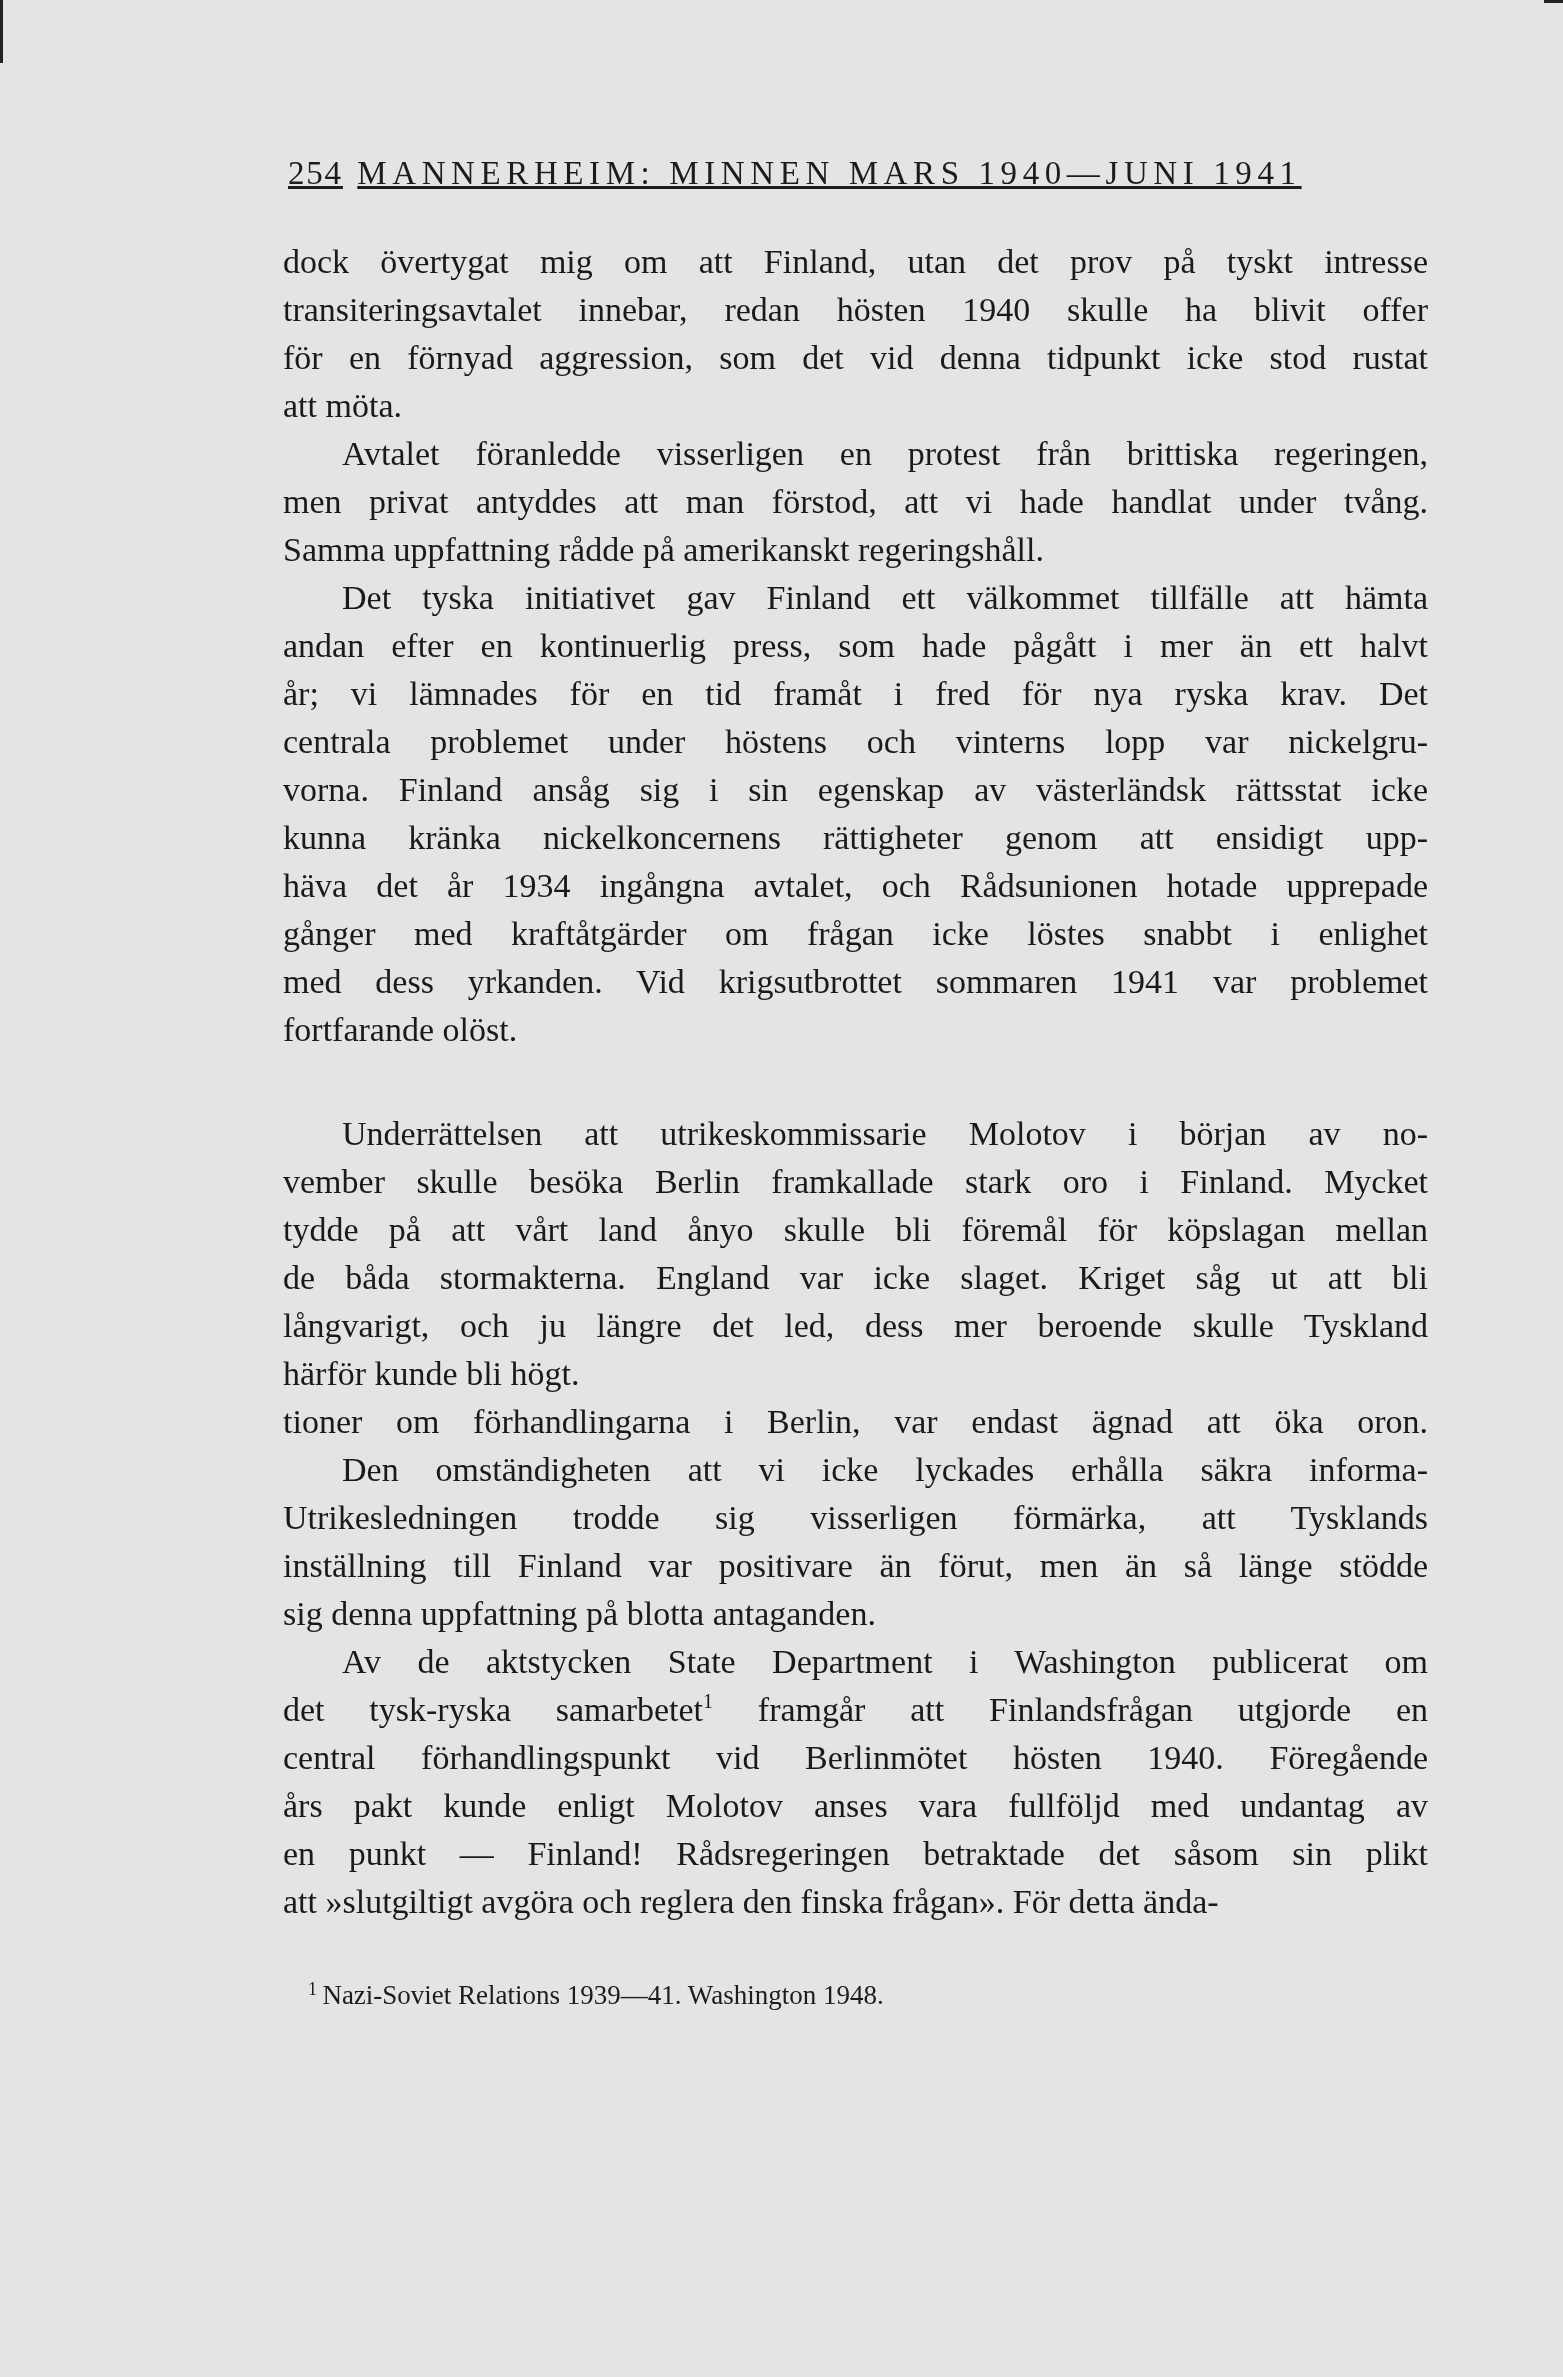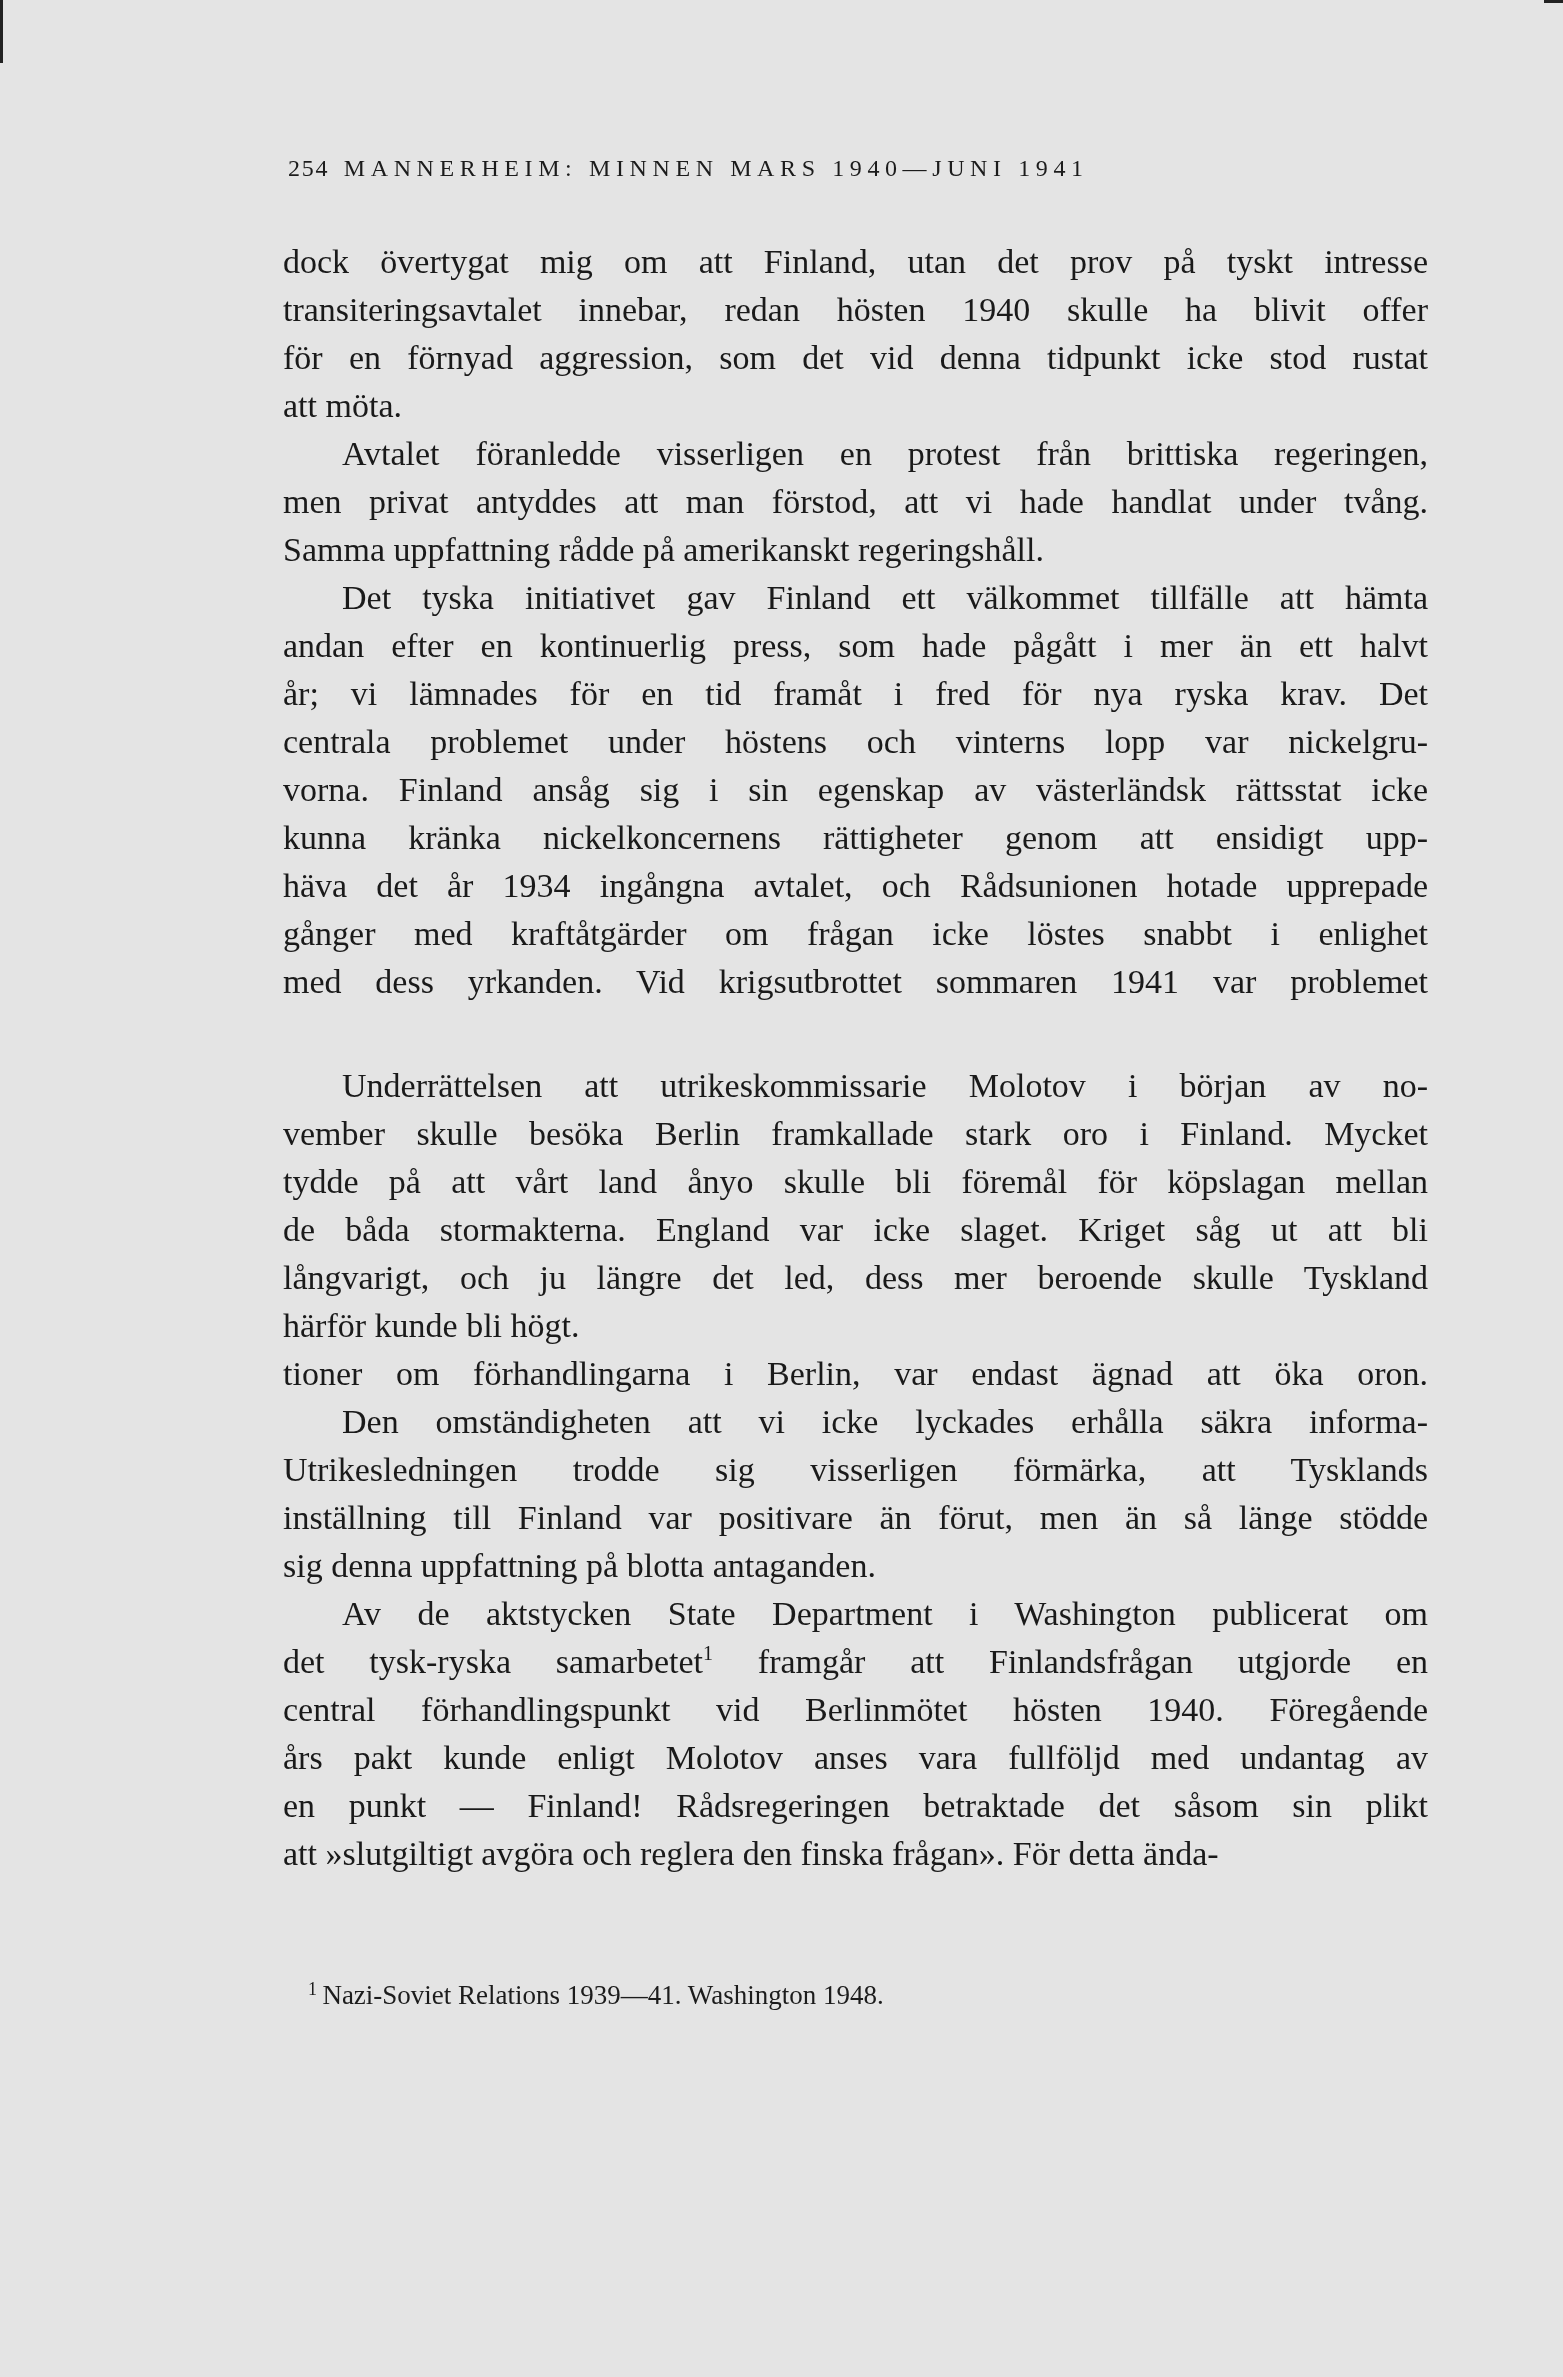--- a/index.html
+++ b/index.html
@@ -25,24 +25,25 @@
       position: absolute;
       right: 0; top: 0;
       width: 20px; height: 2.7px;
       background: #222;
     }
     .running-head {
       position: absolute;
       left: 288px;
       top: 155px;
       width: 1170px;
-      font-size: 24px;
+      font-size: 33px;
       letter-spacing: 5.6px;
       white-space: nowrap;
       color: #1c1c1c;
+      text-decoration: underline;
     }
     .running-head .pageno { letter-spacing: 1.8px; margin-right: 14.4px; }
     .text-block {
       position: absolute;
       left: 283px;
       top: 238px;
       width: 1145px;
     }
     .line {
       height: 48px;
@@ -109,20 +110,21 @@
   <div>
     <div class="line indent">Det tyska initiativet gav Finland ett välkommet tillfälle att hämta</div>
     <div class="line">andan efter en kontinuerlig press, som hade pågått i mer än ett halvt</div>
     <div class="line">år; vi lämnades för en tid framåt i fred för nya ryska krav. Det</div>
     <div class="line">centrala problemet under höstens och vinterns lopp var nickelgru-</div>
     <div class="line">vorna. Finland ansåg sig i sin egenskap av västerländsk rättsstat icke</div>
     <div class="line">kunna kränka nickelkoncernens rättigheter genom att ensidigt upp-</div>
     <div class="line">häva det år 1934 ingångna avtalet, och Rådsunionen hotade upprepade</div>
     <div class="line">gånger med kraftåtgärder om frågan icke löstes snabbt i enlighet</div>
     <div class="line">med dess yrkanden. Vid krigsutbrottet sommaren 1941 var problemet</div>
+    <div class="line last">fortfarande olöst.</div>
   </div>
 
   <div class="section-gap"></div>
 
   <div>
     <div class="line indent">Underrättelsen att utrikeskommissarie Molotov i början av no-</div>
     <div class="line">vember skulle besöka Berlin framkallade stark oro i Finland. Mycket</div>
     <div class="line">tydde på att vårt land ånyo skulle bli föremål för köpslagan mellan</div>
     <div class="line">de båda stormakterna. England var icke slaget. Kriget såg ut att bli</div>
     <div class="line">långvarigt, och ju längre det led, dess mer beroende skulle Tyskland</div>

